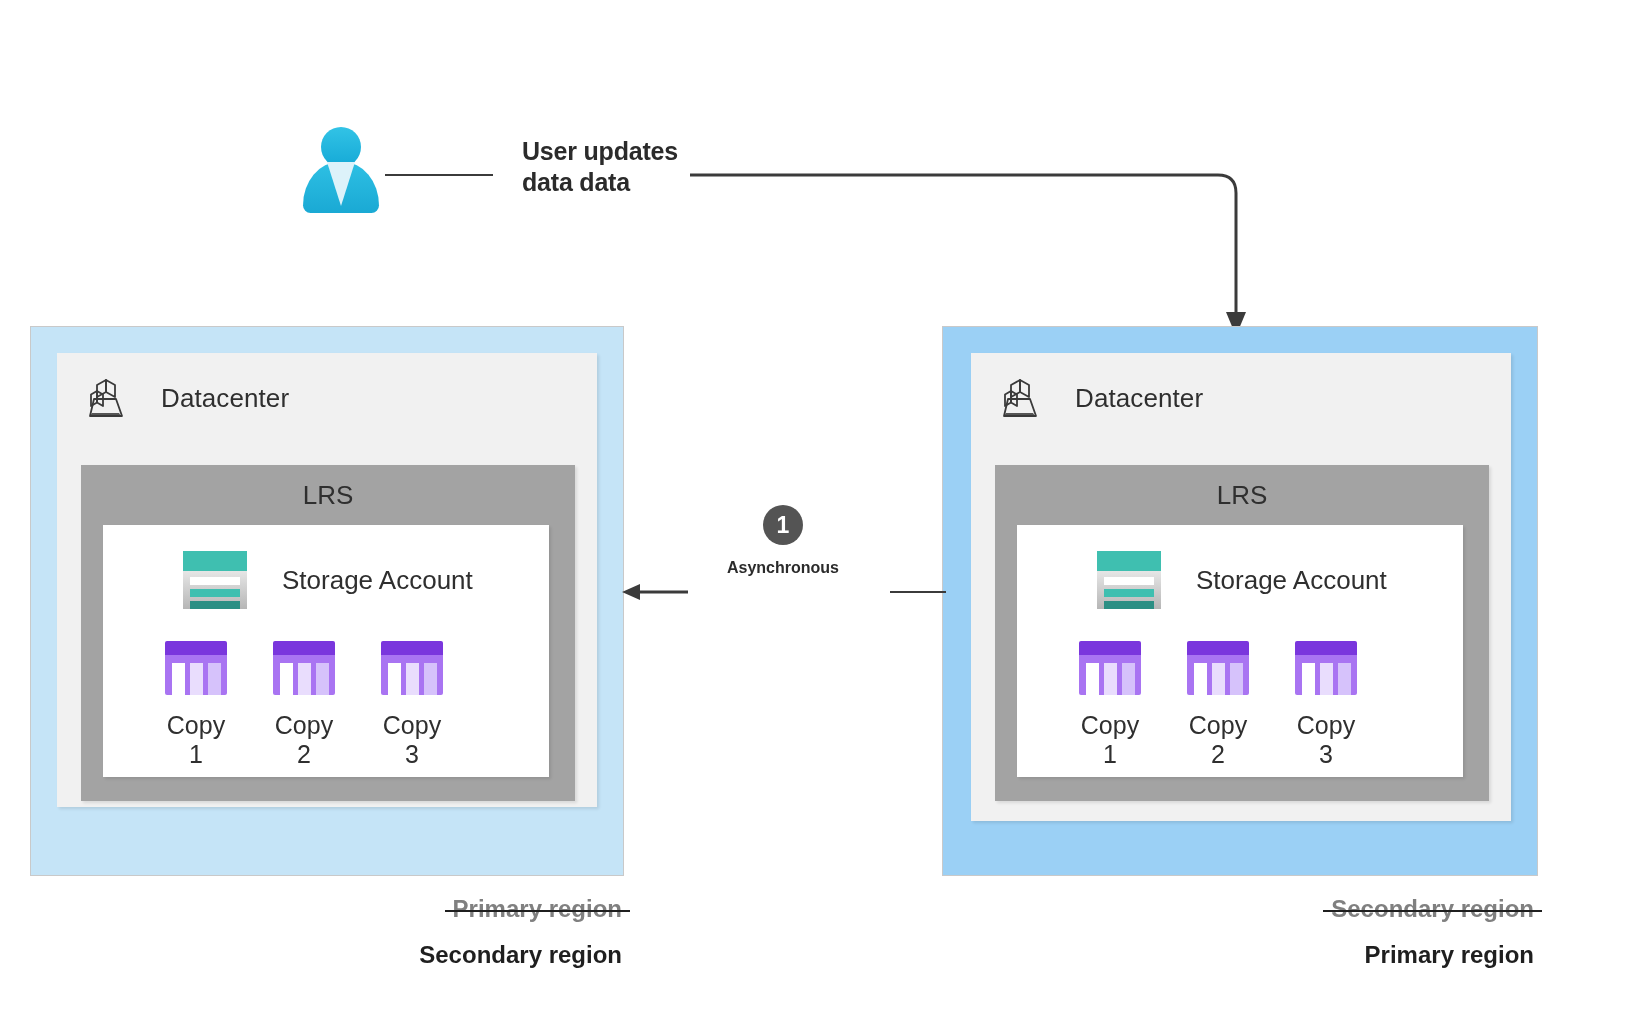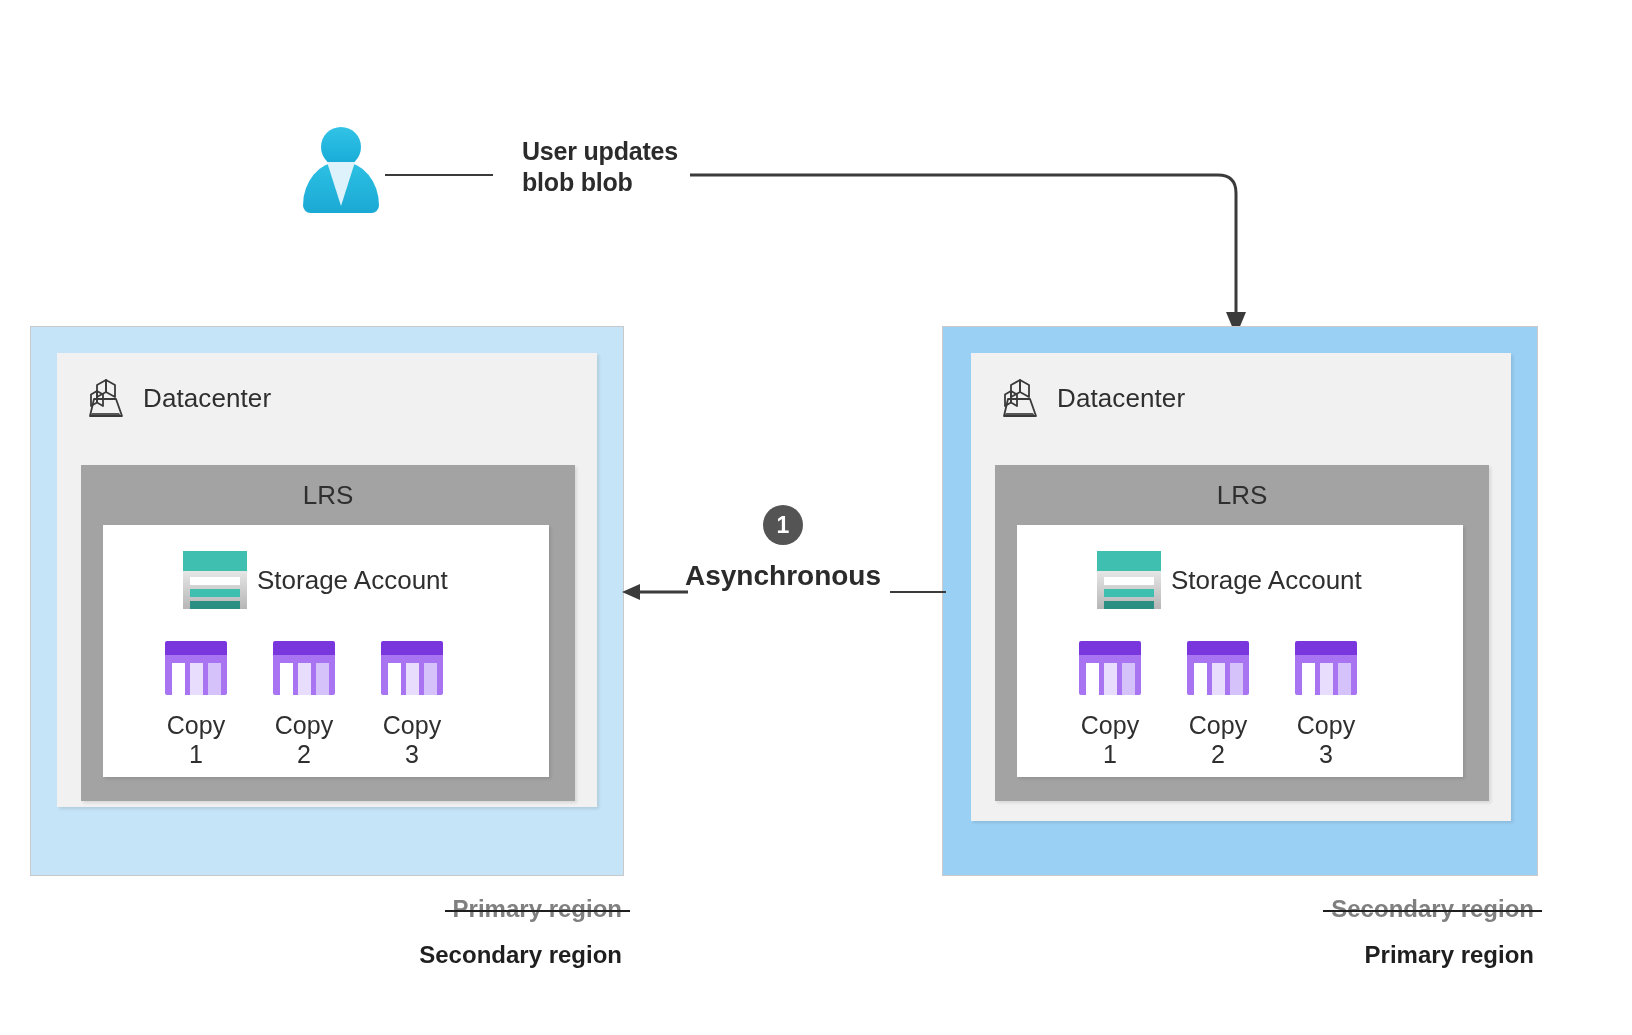--- a/index.html
+++ b/index.html
@@ -70,21 +70,21 @@
   .datacenter {
     position: absolute;
     background: #f1f1f1;
     box-shadow: 2px 2px 3px rgba(0,0,0,0.10);
   }
   #datacenter-left { left: 26px; top: 26px; width: 540px; height: 454px; }
   #datacenter-right { left: 28px; top: 26px; width: 540px; height: 468px; }
 
   .dc-header {
     position: absolute; left: 26px; top: 22px;
-    display: flex; align-items: center; gap: 14px;
+    display: flex; align-items: center; gap: 32px;
   }
   .dc-title {
     font-size: 26px; color: #2f2f2f; letter-spacing: 0.1px;
   }
 
   
   .lrs {
     position: absolute;
     background: #a3a3a3;
     box-shadow: 2px 2px 3px rgba(0,0,0,0.10);
@@ -100,21 +100,21 @@
   .inner-card {
     position: absolute;
     background: #ffffff;
     box-shadow: 2px 2px 3px rgba(0,0,0,0.10);
     left: 22px; top: 60px; width: 446px; height: 252px;
   }
 
   
   .sa-row {
     position: absolute; left: 80px; top: 26px;
-    display: flex; align-items: center; gap: 10px;
+    display: flex; align-items: center; gap: 35px;
   }
   .sa-label { font-size: 26px; color: #2f2f2f; }
 
   
   .sa-icon { position: relative; width: 64px; height: 58px; }
   .sa-icon .cap {
     position: absolute; left: 0; top: 0; width: 64px; height: 20px;
     background: #3fbfb0;
   }
   .sa-icon .body {
@@ -155,21 +155,21 @@
 
   
   #step-badge {
     left: 763px; top: 505px; width: 40px; height: 40px;
     border-radius: 50%; background: #545454;
     color: #ffffff; font-size: 23px; font-weight: bold;
     display: flex; align-items: center; justify-content: center;
   }
   #replication-label {
     left: 668px; top: 558px; width: 230px; text-align: center;
-    font-size: 28px; font-weight: bold; color: #2b2b2b; line-height: 1.25;
+    font-size: 16px; font-weight: bold; color: #2b2b2b; line-height: 1.25;
   }
   #repl-arrow-left { left: 622px; top: 584px; width: 66px; height: 16px; }
   #repl-arrow-right { left: 890px; top: 591px; width: 56px; height: 2px; background: #3b3b3b; }
 
   
   .region-caption {
     position: absolute; text-align: right; width: 592px;
   }
   #caption-left { left: 30px; top: 892px; }
   #caption-right { left: 942px; top: 892px; }
@@ -193,21 +193,21 @@
 <div class="abs" id="user-actor">
   <div class="user-head"></div>
   <div class="user-body"></div>
   <div class="user-collar"></div>
 </div>
 
 <div class="abs" id="user-line"></div>
 
 <div class="abs" id="user-updates-label">
   <div>User updates</div>
-  <div>blob blob</div>
+  <div>data data</div>
 </div>
 
 <svg class="abs" id="elbow-arrow" viewBox="0 0 560 180" width="560" height="180">
   <path d="M 0 15 L 528 15 Q 546 15 546 33 L 546 158" fill="none" stroke="#3b3b3b" stroke-width="3"></path>
   <polygon points="546,176 536,152 556,152" fill="#3b3b3b"></polygon>
 </svg>
 
 <div class="abs region-box" id="region-left">
 
   <div class="datacenter" id="datacenter-left">

